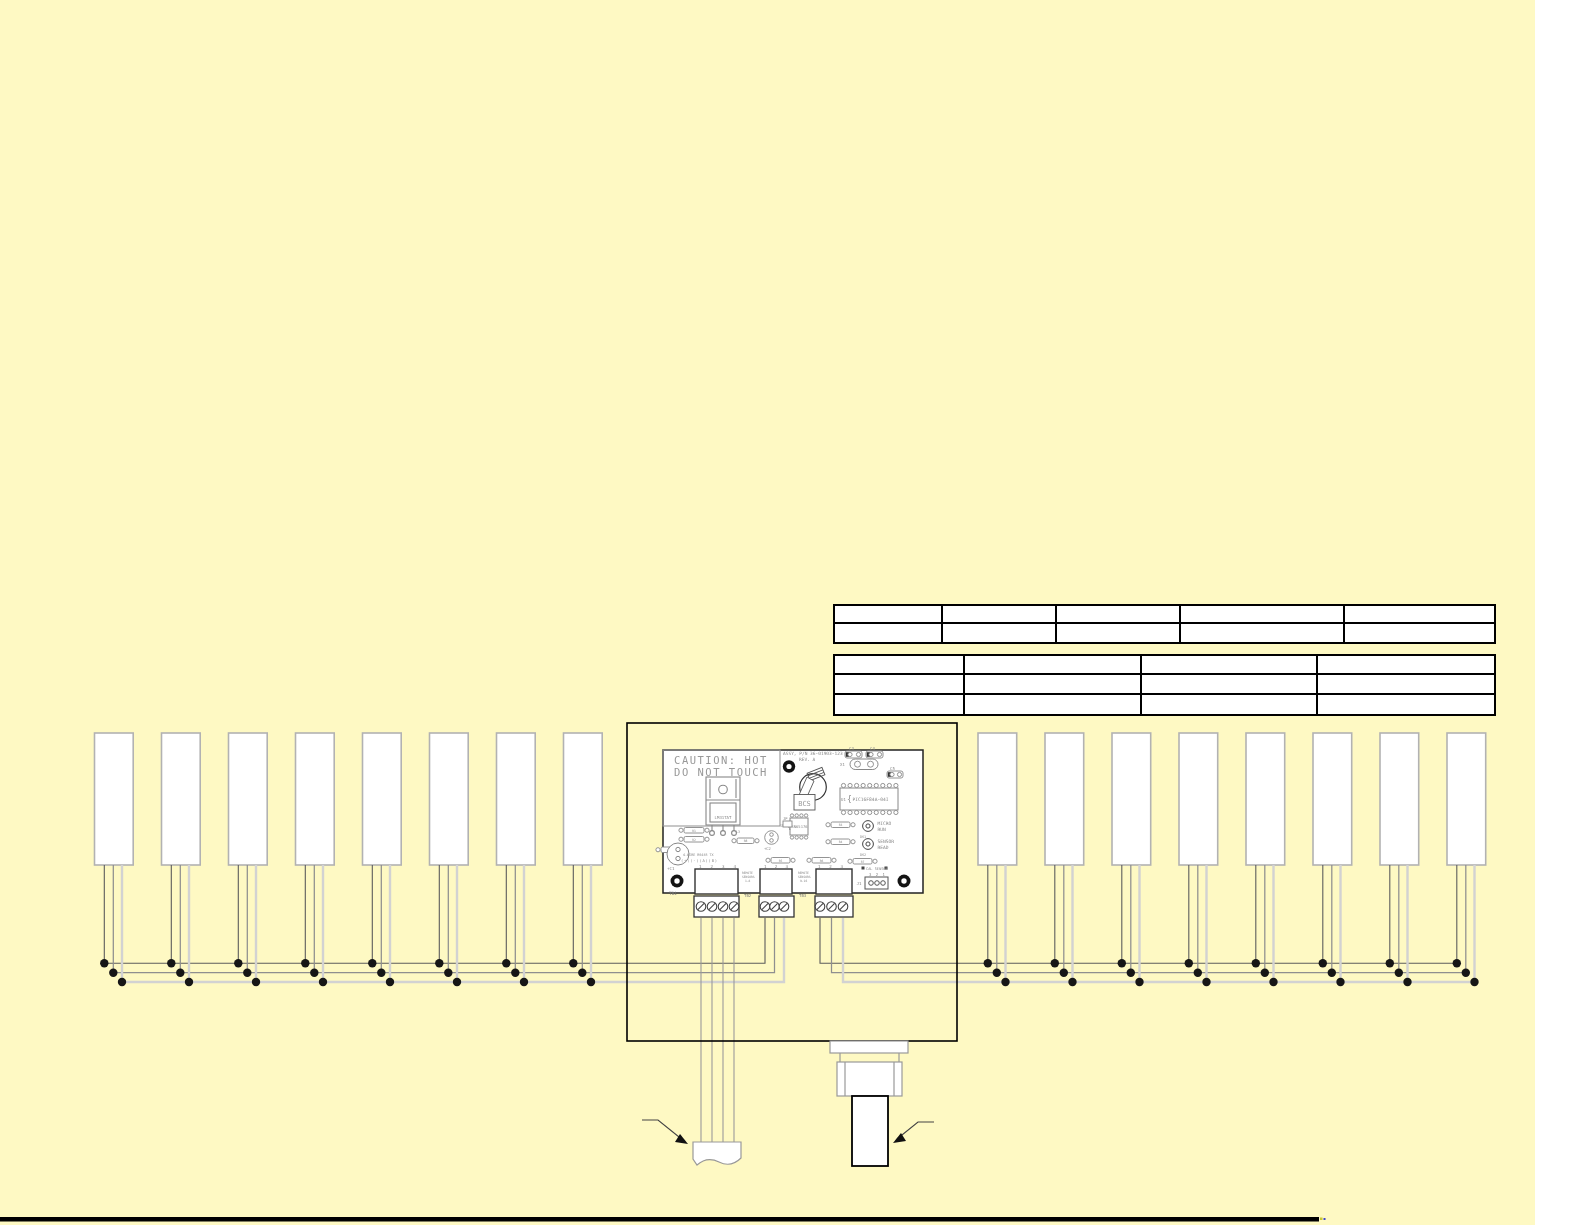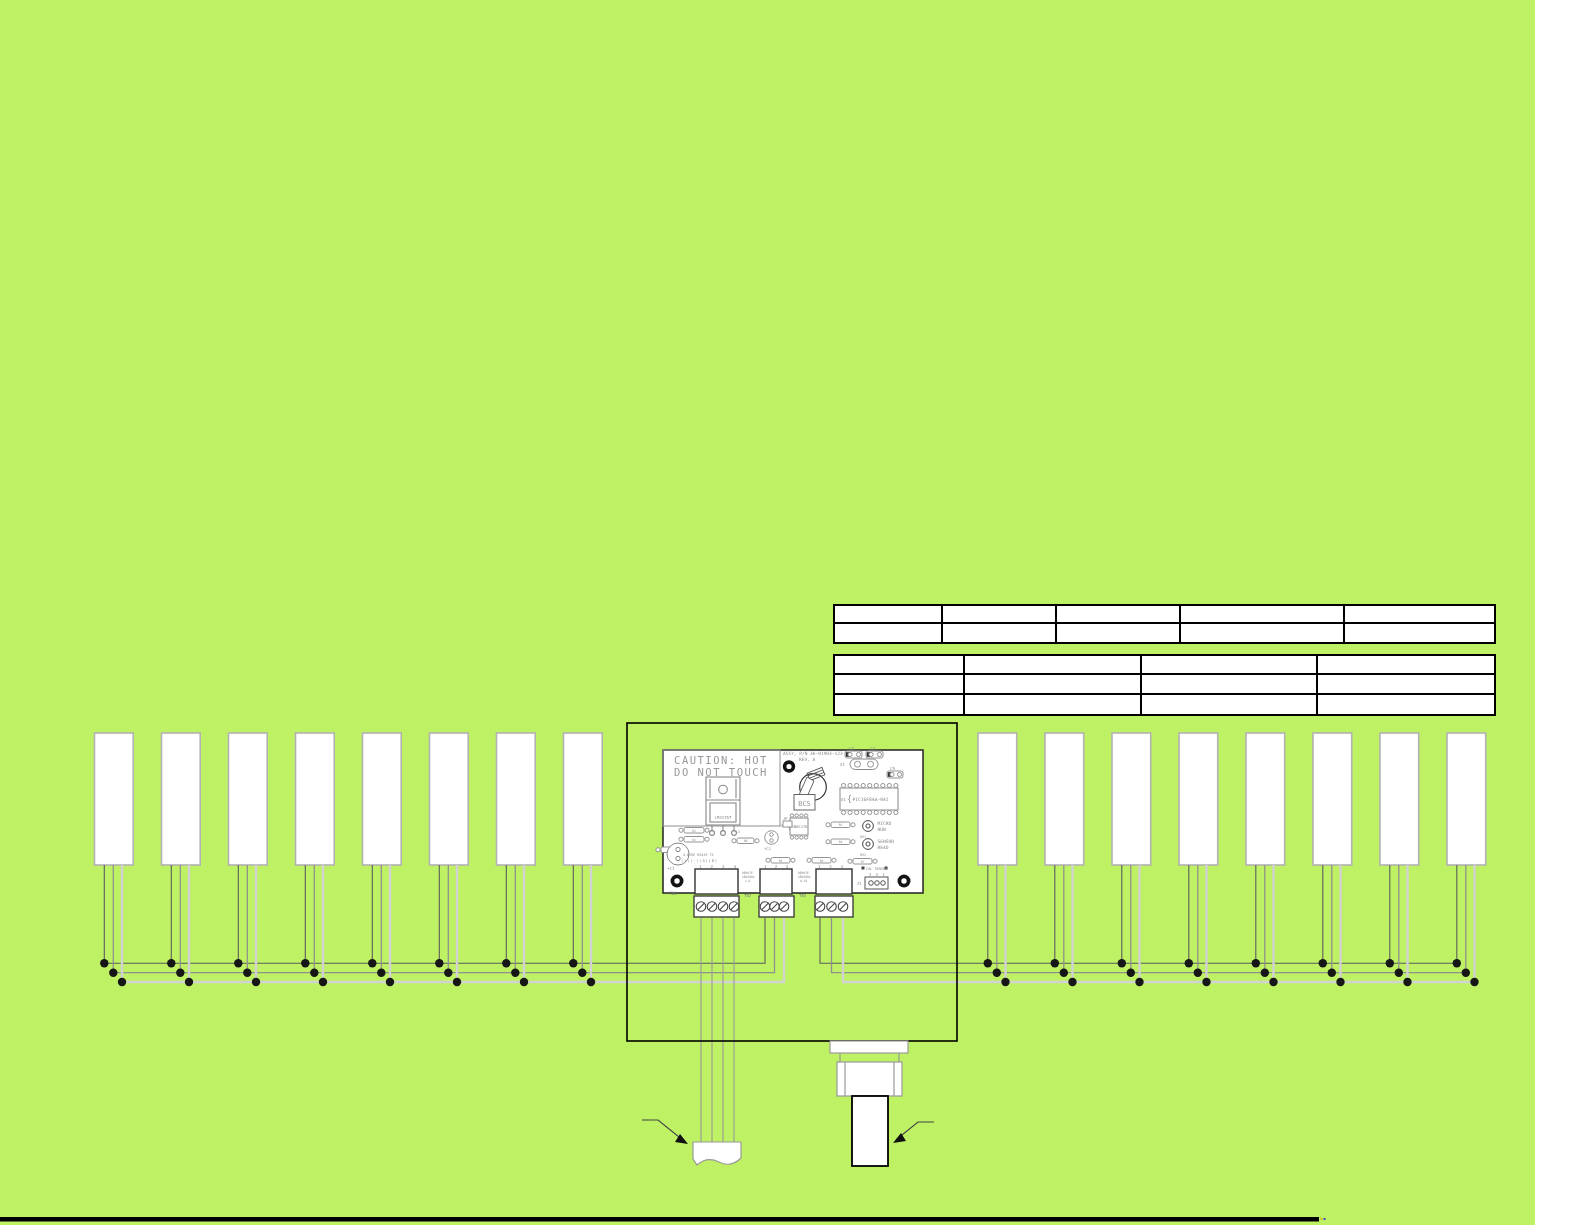--- a/index.html
+++ b/index.html
@@ -1,16 +1,16 @@
 <!DOCTYPE html>
 <html><head>
 <meta charset="utf-8">
 <style>
   html,body{margin:0;padding:0;background:#fff;}
-  .canvas{position:relative;width:1535px;height:1225px;background:#bef264;overflow:hidden;
+  .canvas{position:relative;width:1535px;height:1225px;background:#fef9c3;overflow:hidden;
           font-family:"DejaVu Sans Mono",monospace;}
   svg{position:absolute;left:0;top:0;}
   svg text{font-family:"DejaVu Sans Mono",monospace;}
   .tbl{position:absolute;display:grid;border:2px solid #000;box-sizing:border-box;background:#fff;}
   #table-upper{left:833px;top:604px;width:663px;height:40px;
     grid-template-columns:108fr 114fr 125fr 164fr 149fr;grid-auto-rows:1fr;}
   #table-lower{left:833px;top:654px;width:663px;height:62px;
     grid-template-columns:130fr 177fr 177fr 176fr;grid-auto-rows:1fr;}
   .tbl>div{border-right:2px solid #000;border-bottom:2px solid #000;}
   #table-upper>div:nth-child(5n){border-right:none;}

